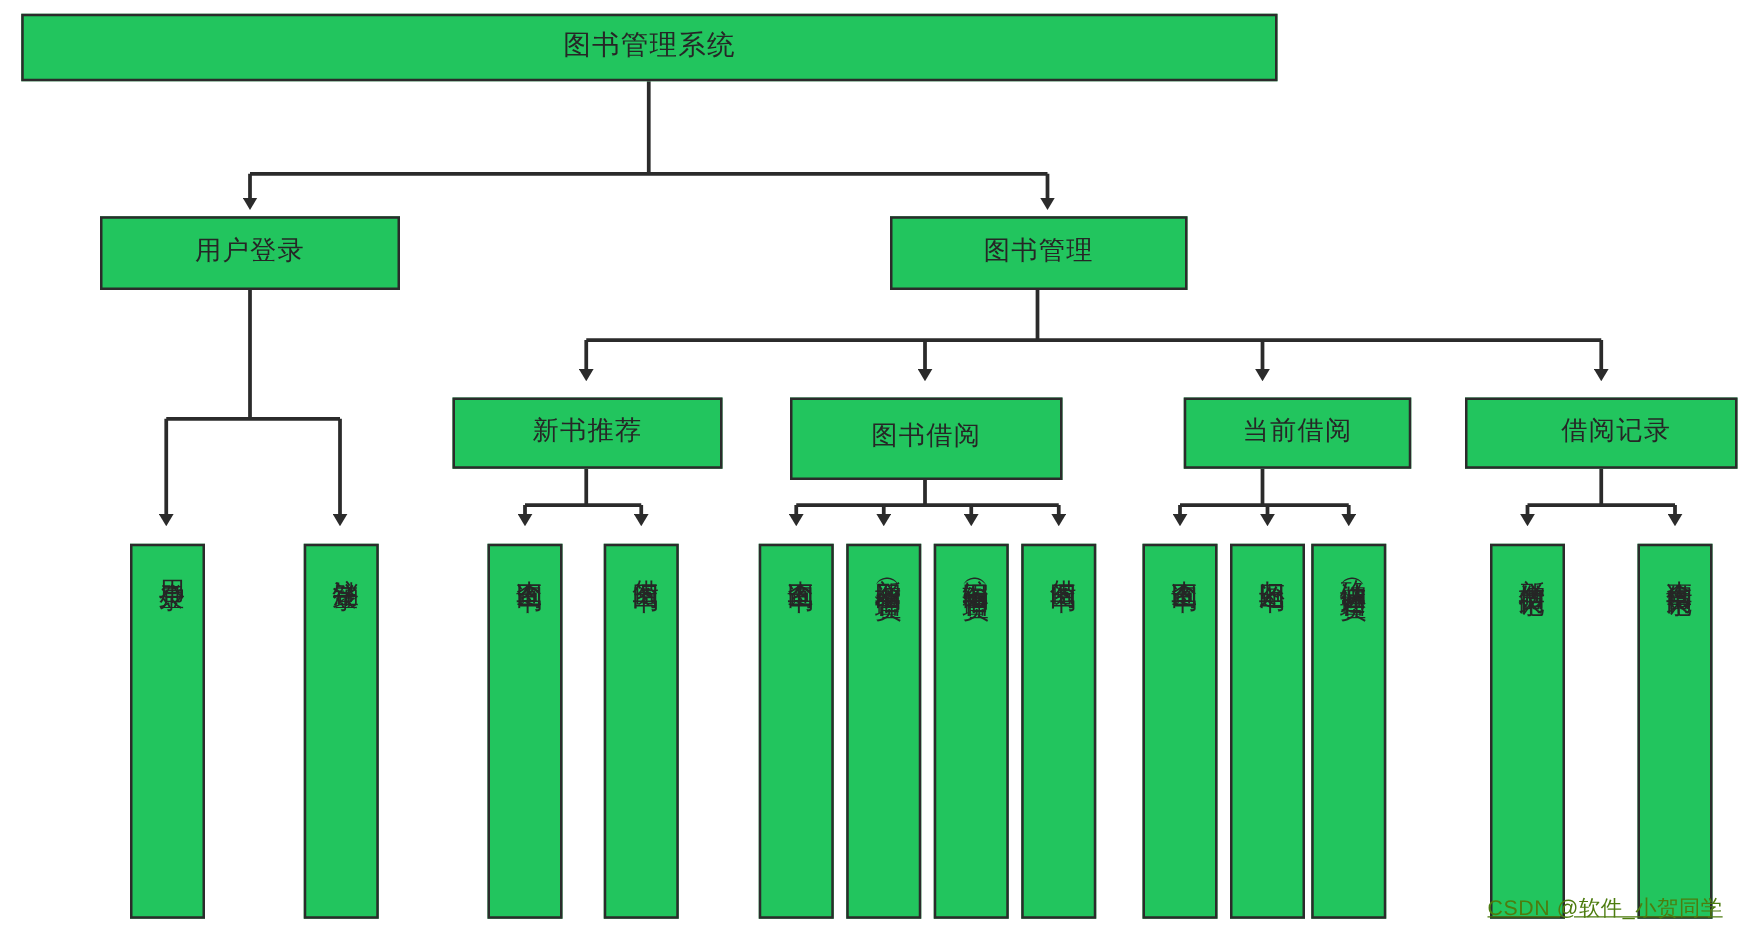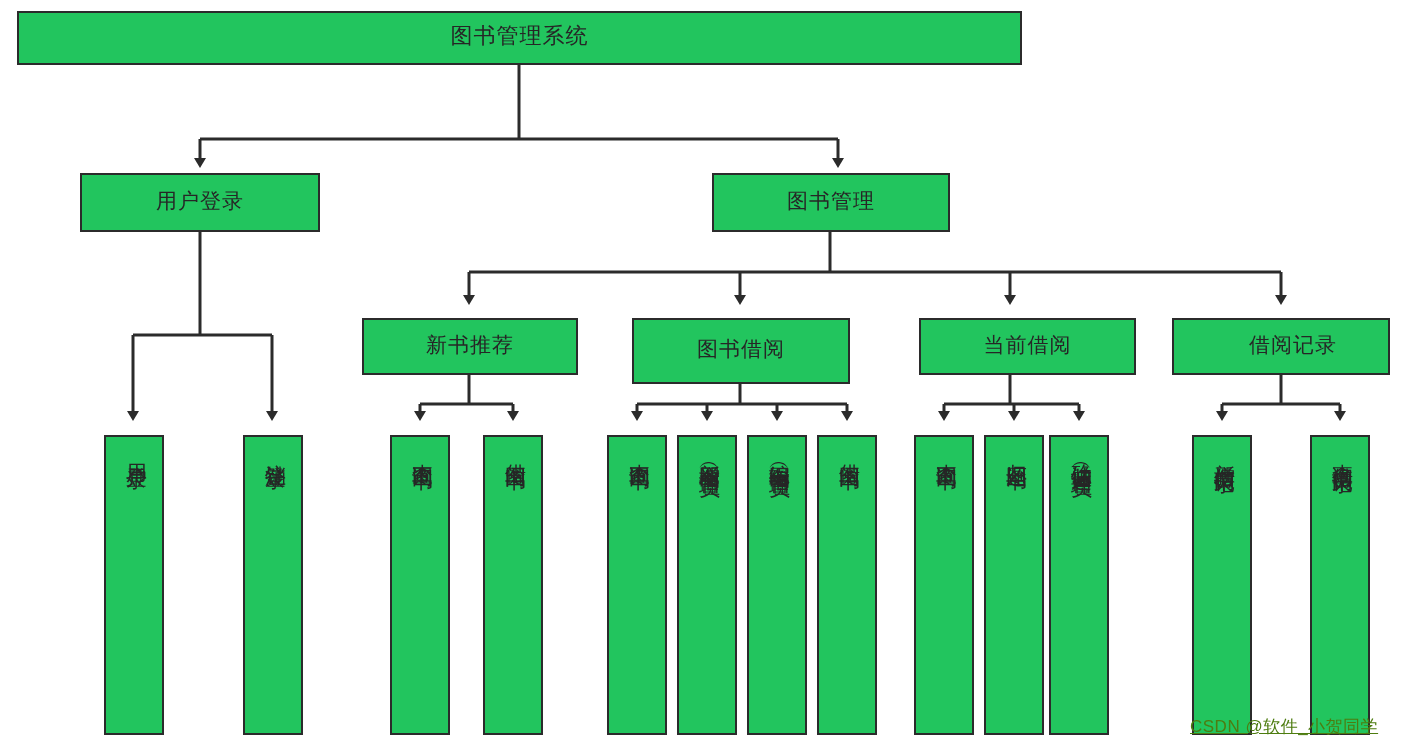--- a/index.html
+++ b/index.html
@@ -131,21 +131,21 @@
   <div class="node horizontal" style="left:712px; top:173px; width:238px; height:59px;align-items:center;">
     <span>图书管理</span>
   </div>
 
   <div class="node horizontal" style="left:362px; top:318px; width:216px; height:57px;text-align:center;">
     <span>新书推荐</span>
   </div>
   <div class="node horizontal" style="left:632px; top:318px; width:218px; height:66px;">
     <span>图书借阅</span>
   </div>
-  <div class="node horizontal" style="left:919px; top:318px; width:217px; height:57px;">
+  <div class="node horizontal" style="left:947px; top:318px; width:182px; height:57px;">
     <span>当前借阅</span>
   </div>
   <div class="node horizontal" style="left:1172px; top:318px; width:218px; height:57px;padding-left:24px;">
     <span>借阅记录</span>
   </div>
 
   <div class="node leaf" style="left:104px; top:435px; width:60px; height:300px;">
     <span class="leaf-label">用户登录</span>
   </div>
   <div class="node leaf" style="left:243px; top:435px; width:60px; height:300px;">

